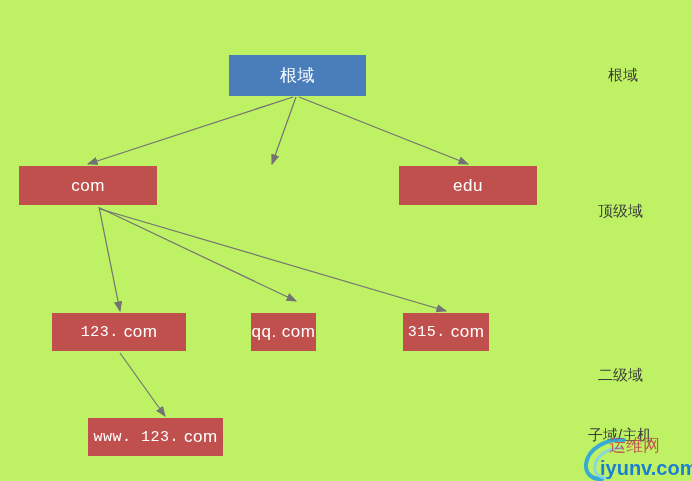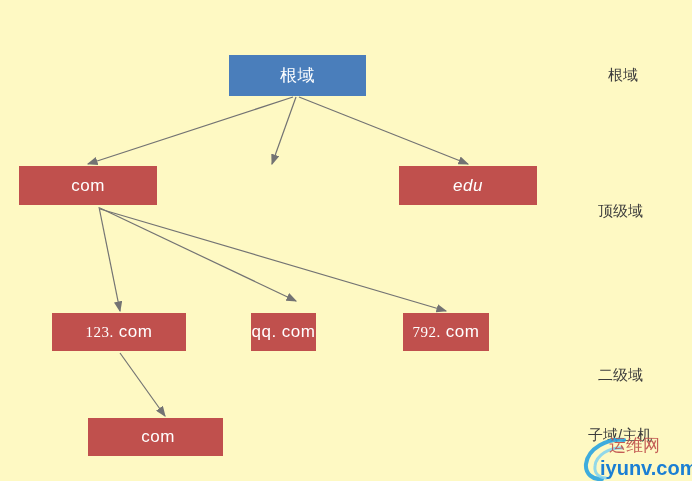--- a/index.html
+++ b/index.html
@@ -7,21 +7,21 @@
     padding: 0;
     background: #ffffff;
   }
   body {
     font-family: "Liberation Sans", "DejaVu Sans", sans-serif;
   }
   #canvas {
     position: relative;
     width: 692px;
     height: 481px;
-    background: #fef9c3;
+    background: #bef264;
     overflow: hidden;
   }
   .node {
     position: absolute;
     display: flex;
     align-items: center;
     justify-content: center;
     color: #ffffff;
     font-size: 17px;
     letter-spacing: 0.5px;
@@ -30,21 +30,21 @@
   }
   .node.root {
     background: #4a7ebb;
     font-size: 17px;
   }
   .node.domain {
     background: #c0504d;
     text-align: center;
   }
   .node .label-mono {
-    font-family: Liberation Serif, serif;
+    font-family: Liberation Mono, monospace;
     font-size: 15px;
   }
   .node .label-sans {
     font-family: "Liberation Sans", "DejaVu Sans", sans-serif;
     font-size: 17px;
     font-weight: normal;
   }
   .tier-label {
     position: absolute;
     color: #3c3c3c;
@@ -120,40 +120,41 @@
 
   <div class="node root" style="left:229px; top:55px; width:137px; height:41px;">
     <span>根域</span>
   </div>
 
   <div class="node domain" style="left:19px; top:166px; width:138px; height:39px;">
     <span class="label-sans">com</span>
   </div>
 
 
-  <div class="node domain" style="left:399px; top:166px; width:138px; height:39px;font-style:italic;">
+  <div class="node domain" style="left:399px; top:166px; width:138px; height:39px;">
     <span class="label-sans">edu</span>
   </div>
 
   <div class="node domain" style="left:52px; top:313px; width:134px; height:38px;">
     <span class="label-mono">123.</span>
     <span class="label-sans" style="margin-left:5px;">com</span>
   </div>
 
   <div class="node domain" style="left:251px; top:313px; width:65px; height:38px;">
     <span class="label-sans">qq.</span>
     <span class="label-sans" style="margin-left:5px;">com</span>
   </div>
 
   <div class="node domain" style="left:403px; top:313px; width:86px; height:38px;">
-    <span class="label-mono">792.</span>
+    <span class="label-mono">315.</span>
     <span class="label-sans" style="margin-left:5px;">com</span>
   </div>
 
   <div class="node domain" style="left:88px; top:418px; width:135px; height:38px;">
+    <span class="label-mono">www. 123.</span>
     <span class="label-sans" style="margin-left:5px;">com</span>
   </div>
 
   <div class="tier-label" style="left:608px; top:66px;">根域</div>
   <div class="tier-label" style="left:598px; top:176px;margin-top:26px;">顶级域</div>
   <div class="tier-label" style="left:598px; top:323px;margin-top:43px;">二级域</div>
   <div class="tier-label" style="left:588px; top:426px;">子域/主机</div>
 
   <div class="watermark" style="left:578px; top:424px; width:114px; height:57px;">
     <svg width="114" height="57" viewBox="0 0 114 57" xmlns="http://www.w3.org/2000/svg">

